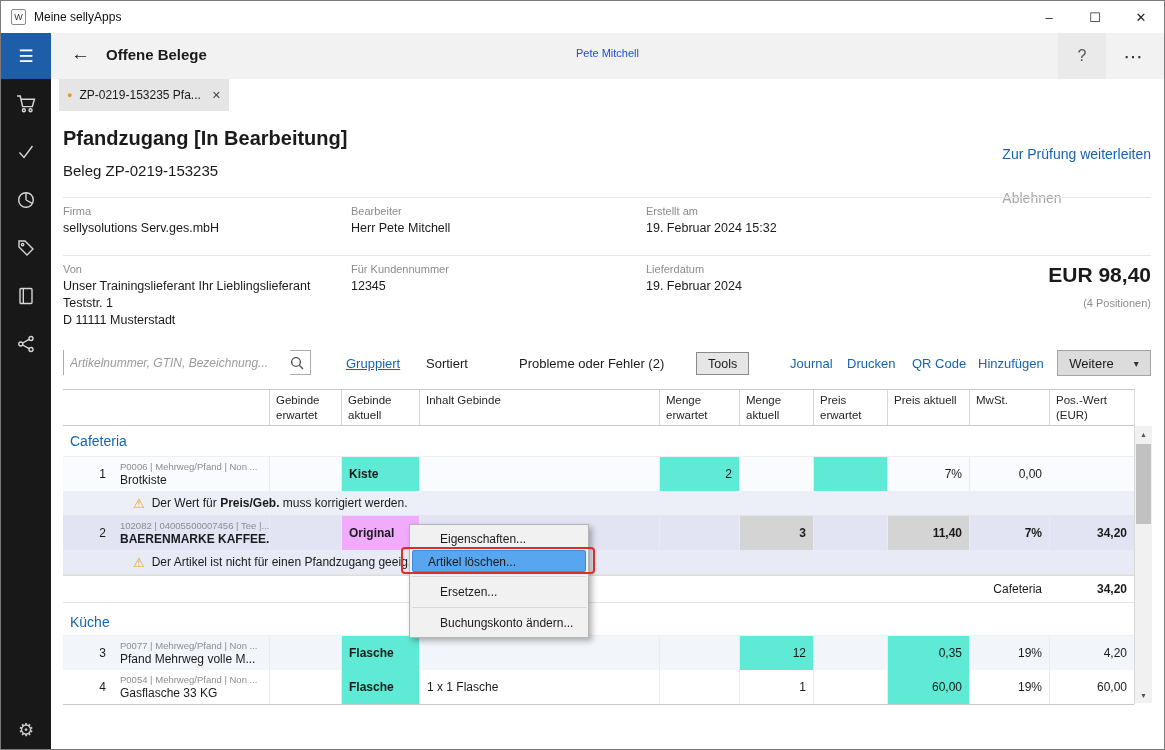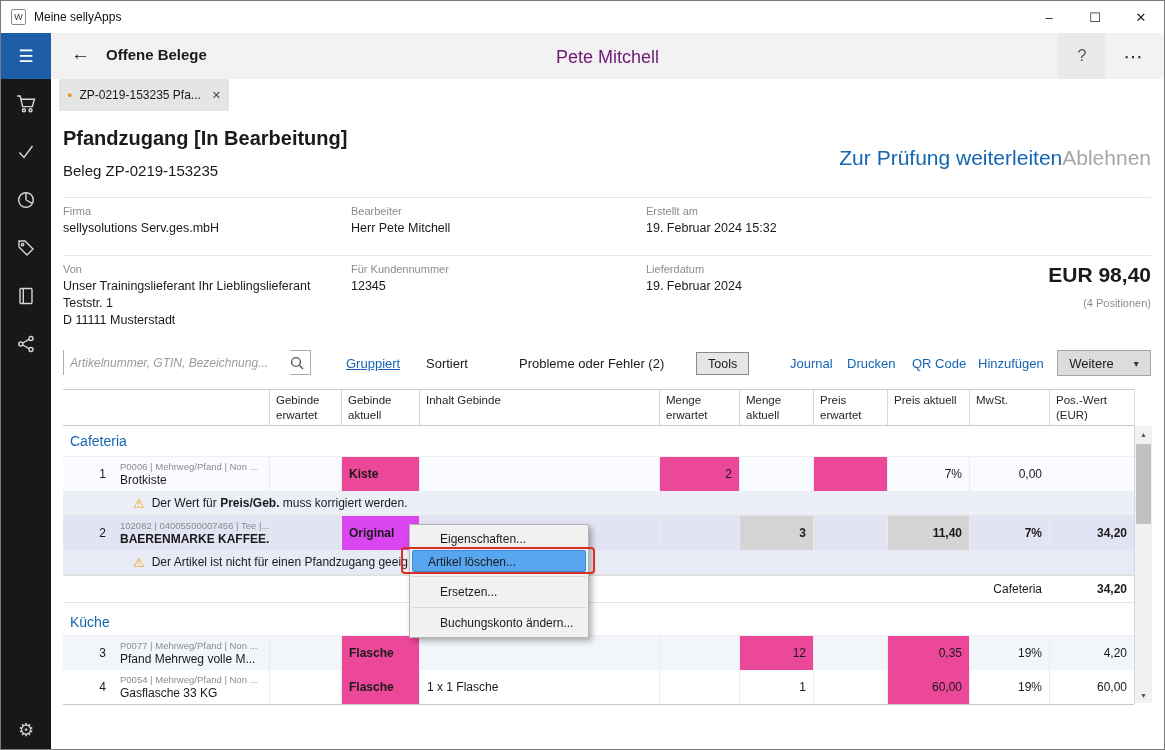--- a/index.html
+++ b/index.html
@@ -19,35 +19,35 @@
   .menu-btn { height:46px; background:#1e5ea8; display:flex; align-items:center; justify-content:center; color:#fff; font-size:17px; }
   .sideicons { display:flex; flex-direction:column; align-items:center; margin-top:14px; gap:27px; }
   .sideicon { width:50px; height:21px; display:flex; align-items:center; justify-content:center; }
   .sideicon svg { stroke:#d6d6d6; fill:none; stroke-width:1.4; }
   .gearbtn { position:absolute; bottom:8px; left:0; width:50px; text-align:center; color:#c9c9c9; font-size:18px; }
 
   
   .header { position:absolute; top:32px; left:50px; right:0; height:46px; background:#f2f2f2; }
   .back { position:absolute; left:20px; top:10px; font-size:19px; color:#1a1a1a; }
   .pagetitle { position:absolute; left:55px; top:13px; font-size:15px; font-weight:bold; }
-  .username { position:absolute; left:50%; transform:translateX(-50%); top:14px; font-size:18px; color:#701a75; }
+  .username { position:absolute; left:50%; transform:translateX(-50%); top:14px; font-size:11px; color:#1d4ed8; }
   .helpbox { position:absolute; right:58px; top:0; width:48px; height:46px; background:#eaeaea; display:flex; align-items:center; justify-content:center; font-size:16px; color:#555; }
   .morebox { position:absolute; right:8px; top:0; width:46px; height:46px; display:flex; align-items:center; justify-content:center; font-size:19px; color:#333; }
 
   
   .tabbar { position:absolute; top:78px; left:50px; right:0; height:32px; background:#fff; }
   .tab { position:absolute; left:8px; top:0; width:170px; height:32px; background:#e5e5e5; display:flex; align-items:center; padding:0 8px; gap:7px; }
   .tabdot { color:#e6953a; font-size:9px; }
   .tablabel { font-size:12px; flex:1; white-space:nowrap; overflow:hidden; }
   .tabclose { font-size:11px; color:#444; }
 
   
   .doctitle { position:absolute; left:62px; top:126px; font-size:20px; font-weight:bold; }
   .docsub { position:absolute; left:62px; top:161px; font-size:15px; }
-  .actions { position:absolute; right:13px; top:145px; display:flex; font-size:21px; }
+  .actions { position:absolute; right:13px; top:145px; display:flex; gap:28px; font-size:14px;flex-direction:column; }
   .act-forward { color:#1464b4; }
   .act-reject { color:#a6a6a6; }
 
   .hline { position:absolute; left:62px; right:13px; height:1px; background:#e7e7e7; }
 
   .flabel { position:absolute; font-size:11px; color:#8c8c8c; }
   .fvalue { position:absolute; font-size:12.5px; color:#1a1a1a; }
   .total { position:absolute; right:13px; top:262px; font-size:21px; font-weight:bold; }
   .totalpos { position:absolute; right:13px; top:296px; font-size:11px; color:#8c8c8c; }
 
@@ -66,23 +66,23 @@
   
   .table { position:absolute; left:62px; top:388px; width:1071px; border-top:1px solid #c9c9c9; border-bottom:1px solid #c9c9c9; background:#fff; }
   .tedge { position:absolute; top:388px; width:1px; height:315px; background:#d9d9d9; }
   .trow { display:grid; grid-template-columns:50px 156px 72px 78px 240px 80px 74px 74px 82px 80px 85px; }
   .hrow { height:36px; border-bottom:1px solid #c9c9c9; }
   .hc { font-size:11.5px; line-height:1.3; padding:3px 6px; color:#262626; overflow:hidden; }
   .hsep { border-left:1px solid #d6d6d6; }
   .c { font-size:12px; display:flex; align-items:center; padding:0 7px; overflow:hidden; white-space:nowrap; }
   .r { justify-content:flex-end; }
   .sepl { border-left:1px solid #ebebeb; }
-  .yellow { background:#ec4899; }
+  .yellow { background:#5eead4; }
   .grayc { background:#d4d4d4; font-weight:bold; }
-  .origc { background:#d946ef; }
+  .origc { background:#f0abfc; }
   .b { font-weight:bold; }
   .irow { height:34px; }
   .desc { display:flex; flex-direction:column; justify-content:center; align-items:flex-start; gap:1px; }
   .code { font-size:9.5px; color:#8c8c8c; white-space:nowrap; }
   .aname { font-size:12px; white-space:nowrap; }
   .grow { height:31px; display:flex; align-items:center; padding-left:7px; border-bottom:1px solid #efefef; }
   .grow2 { height:27px; }
   .gname { color:#1464b4; font-size:14px; }
   .wrow { height:25px; display:flex; align-items:center; padding-left:70px; gap:7px; font-size:12px; border-bottom:1px solid #e4e4e4; }
   .wicon { color:#e8a40b; font-size:13px; }

